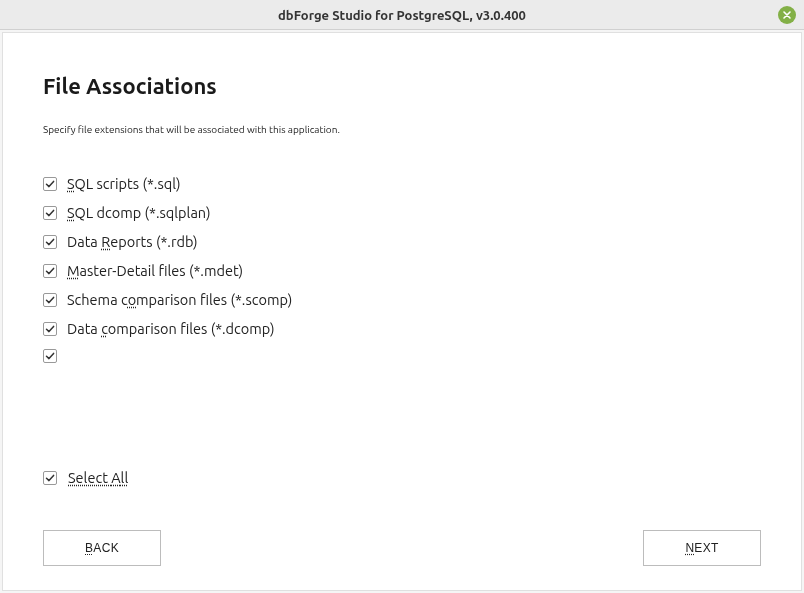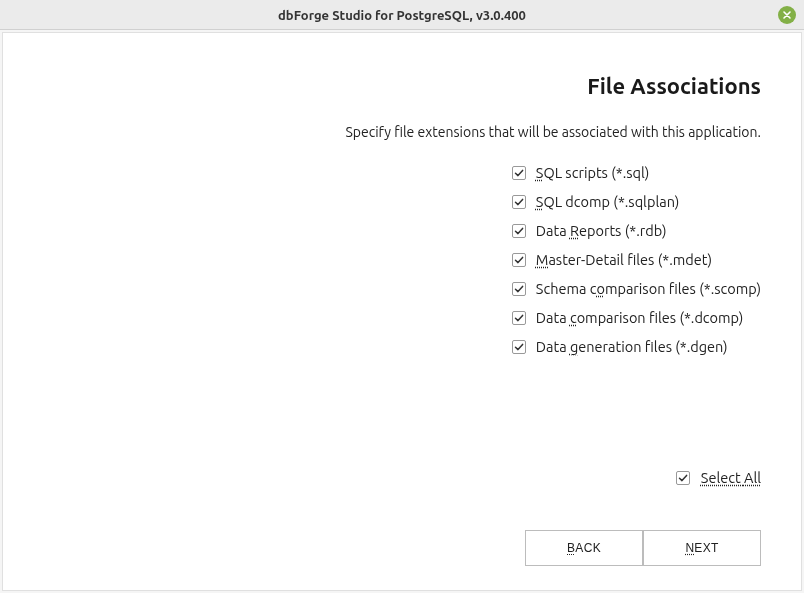--- a/index.html
+++ b/index.html
@@ -41,32 +41,31 @@
     .content {
       background: #fff;
       margin: 2px;
       height: calc(100% - 34px);
       padding: 40px 40px 24px 40px;
       display: flex;
       flex-direction: column;
       position: relative;
       border: 1px solid #e0e0e0;
       border-radius: 0;
-      align-items: flex-end;
     }
     .heading {
       font-size: 22px;
       font-weight: 600;
       color: #1a1a1a;
       margin-bottom: 26px;
     }
     .description {
-      font-size: 14px;
-      color: #222;
-      margin-bottom: 24px;
+      font-size: 10px;
+      color: #222;
+      margin-bottom: 40px;
     }
     .checkbox-list {
       display: flex;
       flex-direction: column;
       gap: 12px;
     }
     .checkbox-row {
       display: flex;
       align-items: center;
       gap: 10px;
@@ -178,21 +177,20 @@
           </svg>
         </span>
         <label><span>Data </span><span class="access">c</span><span>omparison files (*.dcomp)</span></label>
       </div>
       <div class="checkbox-row">
         <span class="chk">
           <svg viewBox="0 0 10 10">
             <path d="M1.5 5.2 L4 7.6 L8.6 2.4" stroke="#333" stroke-width="1.5" fill="none" stroke-linecap="round" stroke-linejoin="round"></path>
           </svg>
         </span>
-        <label><span>Data </span><span class="access">g</span><span>eneration files (*.dgen)</span></label>
       </div>
     </div>
 
   <div class="spacer"></div>
 
   <div class="select-all-row">
     <span class="chk" id="sa-chk">
         <svg viewBox="0 0 10 10">
           <path d="M1.5 5.2 L4 7.6 L8.6 2.4" stroke="#333" stroke-width="1.5" fill="none" stroke-linecap="round" stroke-linejoin="round"></path>
         </svg>

